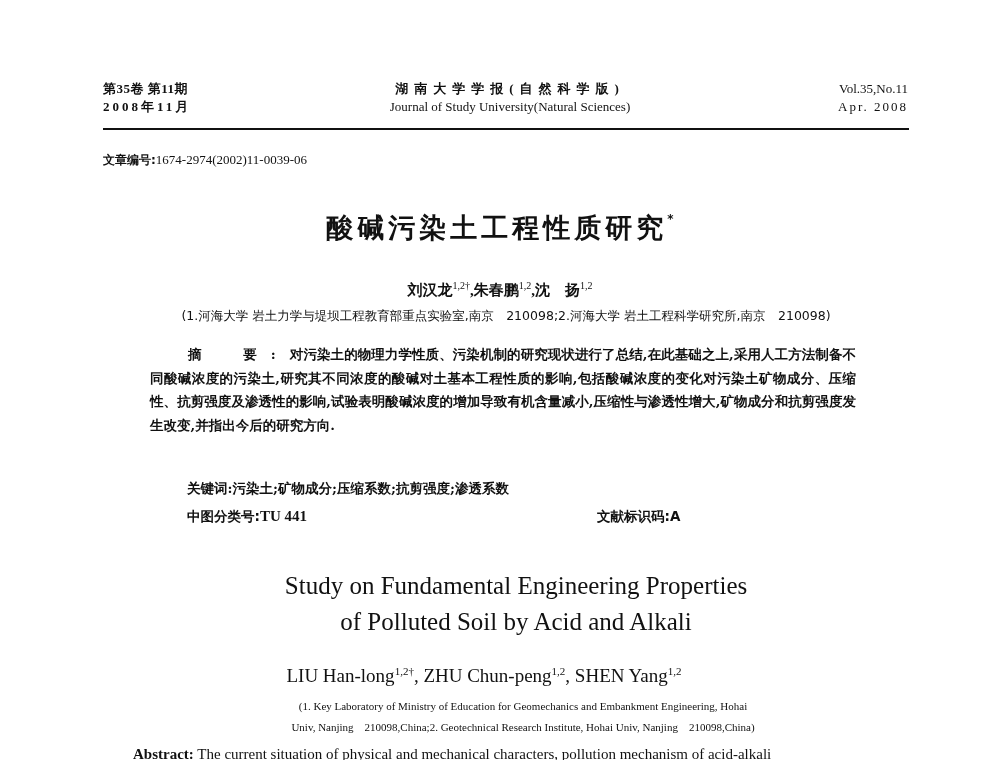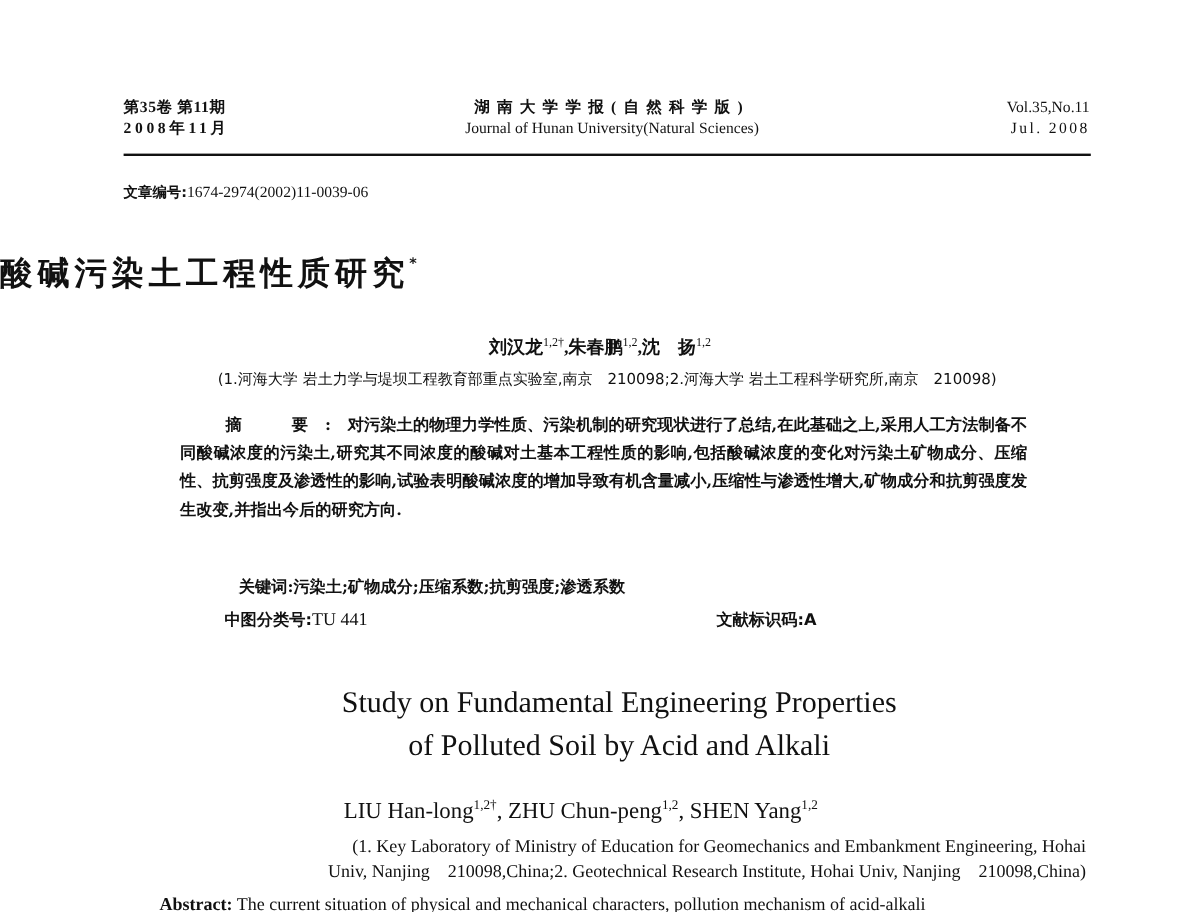--- a/index.html
+++ b/index.html
@@ -12,54 +12,54 @@
   .abs { position: absolute; white-space: nowrap; }
   .hdr-left { left: 103px; top: 80px; font-size: 13px; line-height: 18px; font-weight: bold; letter-spacing: 0.5px; }
   .hdr-left .l2 { letter-spacing: 3px; }
   .hdr-center { left: 300px; width: 420px; top: 80px; text-align: center; font-size: 13px; line-height: 18px; }
   .hdr-center .cn { font-weight: bold; letter-spacing: 6px; }
   .hdr-right { right: 92px; top: 80px; text-align: right; font-size: 13px; line-height: 18px; margin-left: 13px; }
   .hdr-right .l2 { letter-spacing: 2px; }
   .hdr-rule { position: absolute; left: 103px; width: 806px; top: 128px; height: 2px; background: #111; }
   .article-no { left: 103px; top: 152px; font-size: 12px; font-weight: bold; font-family: "DejaVu Sans", sans-serif; }
   .article-no .val { font-weight: normal; font-family: "Liberation Serif", serif; font-size: 13px; }
-  .title-cn { left: 0; width: 1000px; top: 210px; text-align: left; font-size: 27px; font-weight: bold; letter-spacing: 4px; font-family: "DejaVu Sans", sans-serif; }
+  .title-cn { left: 0; width: 1000px; top: 210px; text-align: center; font-size: 27px; font-weight: bold; letter-spacing: 4px; font-family: "DejaVu Sans", sans-serif; }
   .title-cn sup { font-size: 12px; letter-spacing: 0; vertical-align: 14px; }
   .authors-cn { left: 0; width: 1000px; top: 280px; text-align: center; font-size: 15px; font-weight: bold; }
   .authors-cn sup { font-size: 10px; font-weight: normal; }
   .affil-cn { left: 103px; width: 806px; top: 308px; text-align: center; font-size: 12.5px; font-family: "DejaVu Sans", sans-serif; }
   .abstract-cn { left: 150px; width: 706px; top: 343px; font-size: 13.5px; line-height: 23.5px; font-weight: bold; white-space: normal; text-align: justify; text-indent: 38px; font-family: "DejaVu Serif", serif; }
   .abstract-cn .lbl { letter-spacing: 14px; }
-  .keywords-cn { left: 187px; top: 480px; font-size: 13.5px; font-weight: bold; font-family: "DejaVu Serif", serif; margin-left: 12px; }
+  .keywords-cn { left: 187px; top: 480px; font-size: 13.5px; font-weight: bold; font-family: "DejaVu Serif", serif; }
   .class-cn { left: 187px; top: 508px; font-size: 13.5px; font-weight: bold; font-family: "DejaVu Sans", sans-serif; }
-  .class-cn .val { font-family: "Liberation Serif", serif; font-weight: normal; font-size: 15px; }
+  .class-cn .val { font-family: "Liberation Serif", serif; font-weight: bold; font-size: 15px; }
   .doccode-cn { left: 597px; top: 508px; font-size: 13.5px; font-weight: bold; font-family: "DejaVu Sans", sans-serif; }
   .title-en { left: 0; width: 1000px; top: 568px; text-align: center; font-size: 25px; line-height: 36px; padding-left: 16px; }
   .authors-en { left: 0; width: 968px; top: 665px; text-align: center; font-size: 19px; }
   .authors-en sup { font-size: 11px; }
-  .affil-en { left: 99px; width: 806px; top: 696px; text-align: right; font-size: 15px; line-height: 21px; white-space: normal; }
+  .affil-en { left: 120px; width: 806px; top: 696px; text-align: center; font-size: 11px; line-height: 21px; white-space: normal; }
   .abstract-en { left: 133px; width: 780px; top: 746px; font-size: 15px; }
   .abstract-en b { font-weight: bold; }
 </style>
 </head>
 <body>
 
 <div class="abs hdr-left">
   <div>第35卷 第11期</div>
   <div class="l2">2008年11月</div>
 </div>
 
 <div class="abs hdr-center">
   <div class="cn">湖南大学学报(自然科学版)</div>
-  <div>Journal of Hunan University(Natural Sciences)</div>
+  <div>Journal of Study University(Natural Sciences)</div>
 </div>
 
 <div class="abs hdr-right">
   <div>Vol.35,No.11</div>
-  <div class="l2">Jul. 2008</div>
+  <div class="l2">Apr. 2008</div>
 </div>
 
 <div class="hdr-rule"></div>
 
 <div class="abs article-no">
   <span>文章编号:</span><span class="val">1674-2974(2002)11-0039-06</span>
 </div>
 
 <div class="abs title-cn">
   <span>酸碱污染土工程性质研究</span><sup>*</sup>

